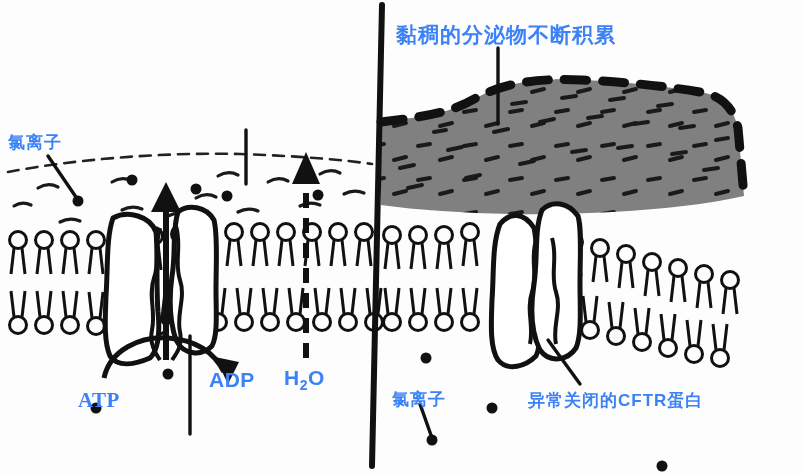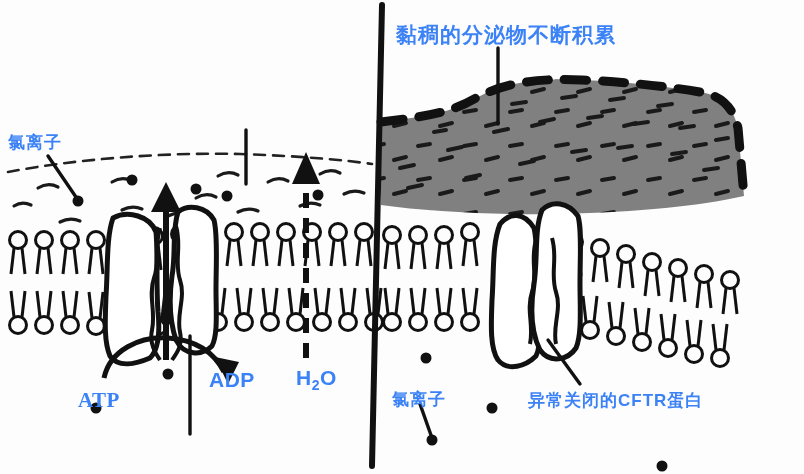--- a/index.html
+++ b/index.html
@@ -14,21 +14,21 @@
   .cn-sm{font-family:Liberation Sans, sans-serif;
       font-size:17px;letter-spacing:1px;}
   .en{font-family:"Liberation Sans","DejaVu Sans",sans-serif;
       font-size:21px;letter-spacing:0.5px;}
 
   #lbl-chloride-left{left:8px;top:131px;}
   #lbl-thin-mucus{left:186px;top:104px;}
   #lbl-thick-secretion{left:396px;top:21px;}
   #lbl-atp{left:78px;top:388px;font-family:Liberation Serif, serif;}
   #lbl-adp{left:197px;top:368px;margin-left:12px;}
-  #lbl-h2o{left:296px;top:366px;}
+  #lbl-h2o{left:284px;top:366px;}
   #lbl-normal-cftr{left:16px;top:436px;}
   #lbl-chloride-right{left:392px;top:388px;}
   #lbl-closed-cftr{left:528px;top:389px;}
   #lbl-h2o sub{font-size:14px;}
 </style>
 </head>
 <body>
 
 <div id="stage">
 

